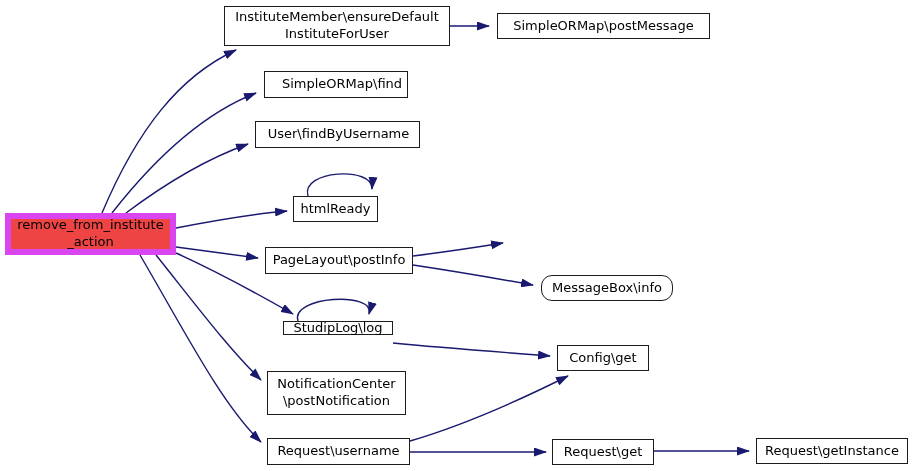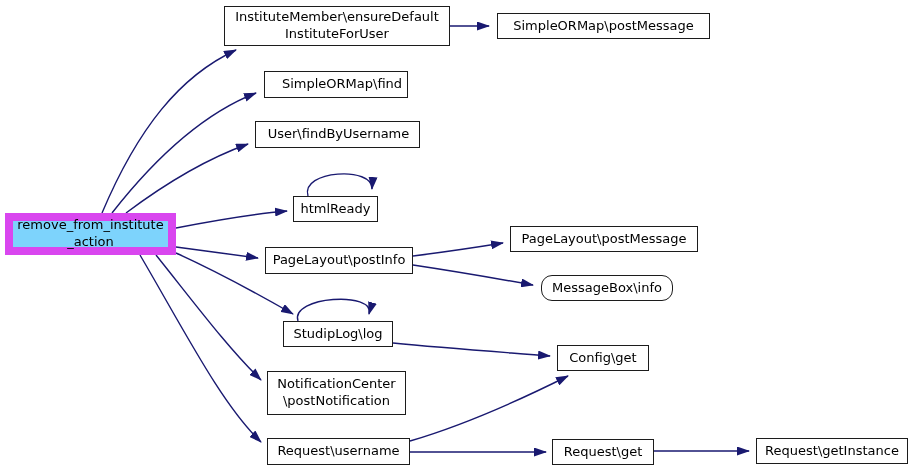--- a/index.html
+++ b/index.html
@@ -19,22 +19,22 @@
     background:#ffffff;
     border:1px solid #1c1c1c;
     color:#000000;
     font-size:13px;
     line-height:1.3;
     white-space:pre-line;
     padding:0 4px;
     cursor:pointer;
   }
   .node.root{
-    background:#7dd3fc;
-    border:8px solid #d946ef;
+    background:#ef4444;
+    border:6px solid #d946ef;
     cursor:default;
   }
   .edge{stroke:#191970;stroke-width:1.4;fill:none;}
 </style>
 </head>
 <body>
 
 <div id="canvas">
 
   <svg id="edge-layer" viewBox="0 0 917 471" xmlns="http://www.w3.org/2000/svg">
@@ -71,25 +71,24 @@
   <div class="node" style="left:497px;top:13px;width:213px;height:26px;">SimpleORMap\postMessage</div>
 
   <div class="node" style="left:264px;top:71px;width:144px;height:27px;padding-left:16px;">SimpleORMap\find</div>
 
   <div class="node" style="left:255px;top:121px;width:165px;height:27px;padding-left:6px;">User\findByUsername</div>
 
   <div class="node" style="left:293px;top:196px;width:85px;height:26px;">htmlReady</div>
 
   <div class="node" style="left:265px;top:247px;width:148px;height:27px;">PageLayout\postInfo</div>
 
-  <div class="node" style="left:510px;top:226px;width:188px;height:26px;">PageLayout\postMessage</div>
 
   <div class="node" style="left:541px;top:275px;width:132px;height:26px;border-radius:11px;">MessageBox\info</div>
 
-  <div class="node" style="left:283px;top:321px;width:110px;height:26px;">StudipLog\log</div>
+  <div class="node" style="left:283px;top:321px;width:110px;height:14px;">StudipLog\log</div>
 
   <div class="node" style="left:557px;top:345px;width:92px;height:26px;">Config\get</div>
 
   <div class="node" style="left:267px;top:371px;width:139px;height:44px;">NotificationCenter
 \postNotification</div>
 
   <div class="node" style="left:267px;top:438px;width:143px;height:27px;">Request\username</div>
 
   <div class="node" style="left:552px;top:439px;width:102px;height:26px;">Request\get</div>
 

